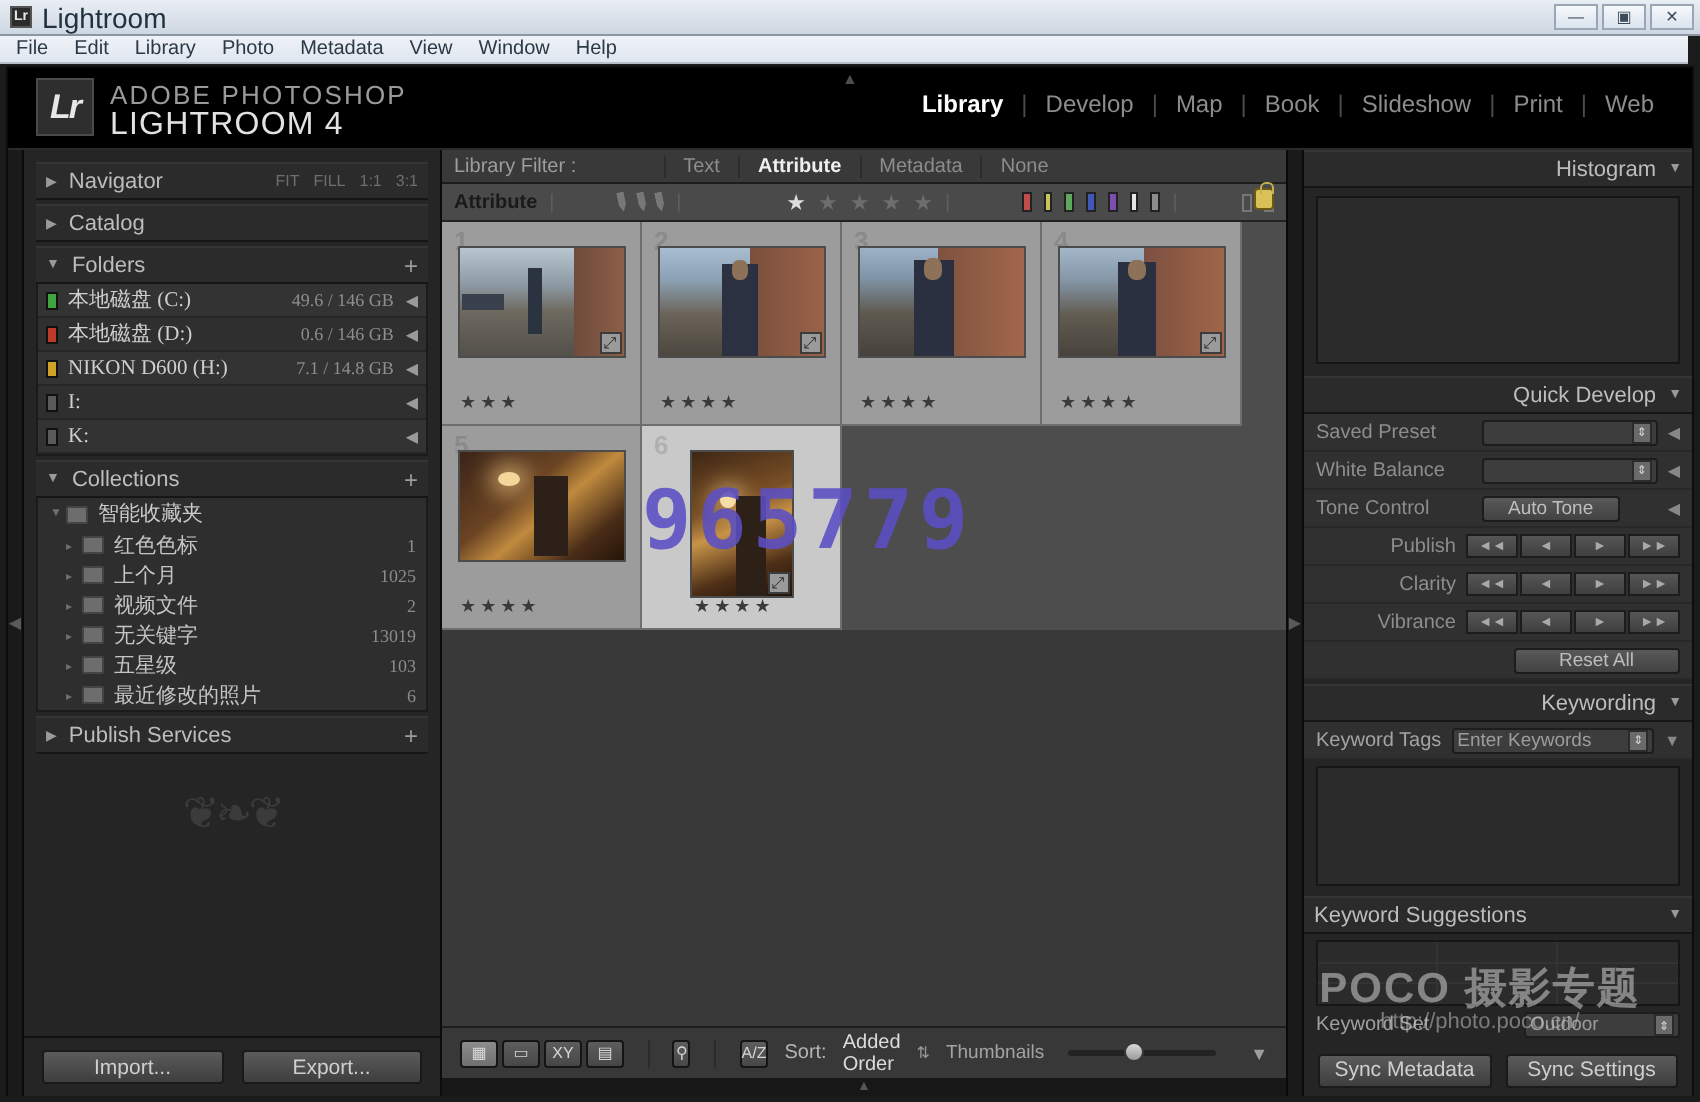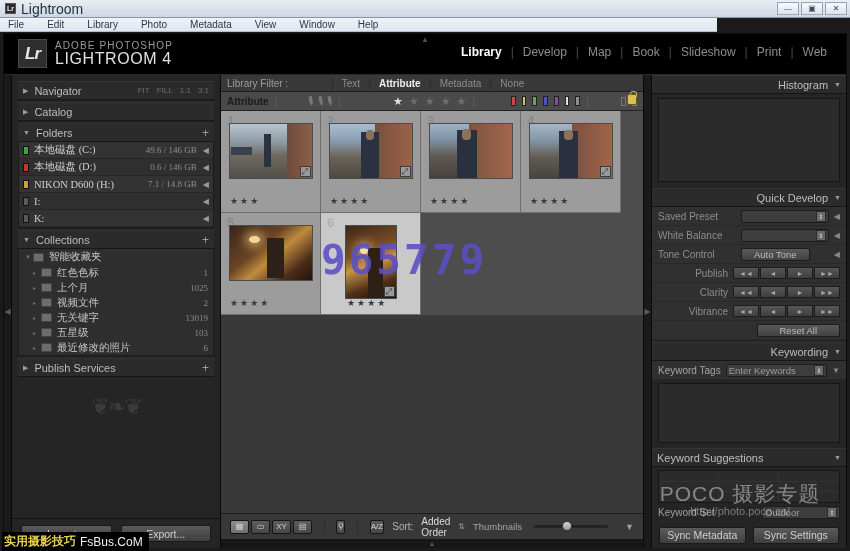--- a/index.html
+++ b/index.html
@@ -28,44 +28,44 @@
   }
   .win-title { font-size:14px; color:#22313f; }
   .win-btns { position:absolute; right:3px; top:2px; display:flex; gap:2px; }
   .win-btn {
     width:22px; height:13px; border:1px solid #9aa6b4;
     background:linear-gradient(#f6f9fc,#dbe3ec);
     display:flex; align-items:center; justify-content:center;
     font-size:8px; color:#3c4a59;
   }
   .win-menubar {
-    position:absolute; left:0; top:18px; width:717px; height:14px;
+    position:absolute; left:0; top:18px; width:844px; height:14px;
     background:linear-gradient(#eff3f8,#dfe6ee);
     border-bottom:1px solid #b6bfc9;
-    display:flex; align-items:center; padding-left:8px; gap:23px;
+    display:flex; align-items:center; padding-left:8px; gap:13px;
   }
   .win-menubar span { font-size:10px; color:#2b3846; }
 
   
   .lr-shell {
     position:absolute; left:3px; top:33px; width:844px; height:515px;
     background:#1c1c1c; border:1px solid #0c0c0c;
   }
   .lr-topbar {
     position:relative; height:41px; background:#000;
     border-bottom:1px solid #2a2a2a;
   }
   .lr-brand { position:absolute; left:14px; top:5px; display:flex; align-items:flex-start; gap:8px; }
   .lr-logo {
     width:29px; height:29px; background:#2e2e2e; border:1px solid #4a4a4a;
     color:#e7e7e7; font-size:17px; font-weight:bold; font-style:italic;
     display:flex; align-items:center; justify-content:center; letter-spacing:-1px;
   }
   .lr-brandtext { padding-top:1px; }
-  .lr-brand-sm { font-size:10px; letter-spacing:1.1px; color:#9a9a9a; }
+  .lr-brand-sm { font-size:13px; letter-spacing:1.1px; color:#9a9a9a; }
   .lr-brand-lg { font-size:16px; letter-spacing:.6px; color:#e2e2e2; margin-top:-1px; }
   .lr-modules {
     position:absolute; right:10px; top:11px;
     display:flex; align-items:center; gap:0; font-size:12px;
   }
   .lr-mod { padding:0 9px; color:#8c8c8c; cursor:pointer; }
   .lr-mod.active { color:#fff; font-weight:bold; }
   .lr-mod-sep { color:#4b4b4b; }
   .topbar-arrow {
     position:absolute; left:50%; top:1px; transform:translateX(-50%);
@@ -266,21 +266,21 @@
   .sugg-area { flex:1; background:#2b2b2b; border:1px solid #161616; margin:3px 6px 0 6px; position:relative; }
   .sugg-grid { position:absolute; inset:0; }
   .sugg-grid i { position:absolute; top:0; bottom:0; width:1px; background:#333; }
   .sugg-grid b { position:absolute; left:0; right:0; height:1px; background:#333; }
   .sync-row { height:26px; display:flex; align-items:center; gap:7px; padding:0 7px; background:#252525; }
 
   .wm-poco {
     position:absolute; left:630px; top:480px; width:220px; text-align:center;
     pointer-events:none; z-index:40;
   }
-  .wm-poco .l1 { font-size:21px; font-weight:normal; color:#cfcfcf; opacity:.55; letter-spacing:1px; }
+  .wm-poco .l1 { font-size:21px; font-weight:bold; color:#cfcfcf; opacity:.55; letter-spacing:1px; }
   .wm-poco .l2 { font-size:11px; color:#cfcfcf; opacity:.5; margin-top:-3px; }
 
   .wm-fsbus {
     position:absolute; left:2px; bottom:0px; z-index:45;
     display:flex; align-items:center; gap:4px;
     background:#000; padding:1px 6px 1px 2px;
   }
   .wm-fsbus .cn { color:#e8d24a; font-size:12px; font-weight:bold; }
   .wm-fsbus .en { color:#f0f0f0; font-size:12px; }
 </style>
@@ -726,18 +726,14 @@
       </div>
 
     </div>
   </div>
 
   <div class="wm-poco">
     <div class="l1">POCO 摄影专题</div>
     <div class="l2">http://photo.poco.cn/</div>
   </div>
 
-  <div class="wm-fsbus">
-    <span class="cn">实用摄影技巧</span>
-    <span class="en">FsBus.CoM</span>
-  </div>
 
 </div>
 
 </body></html>

